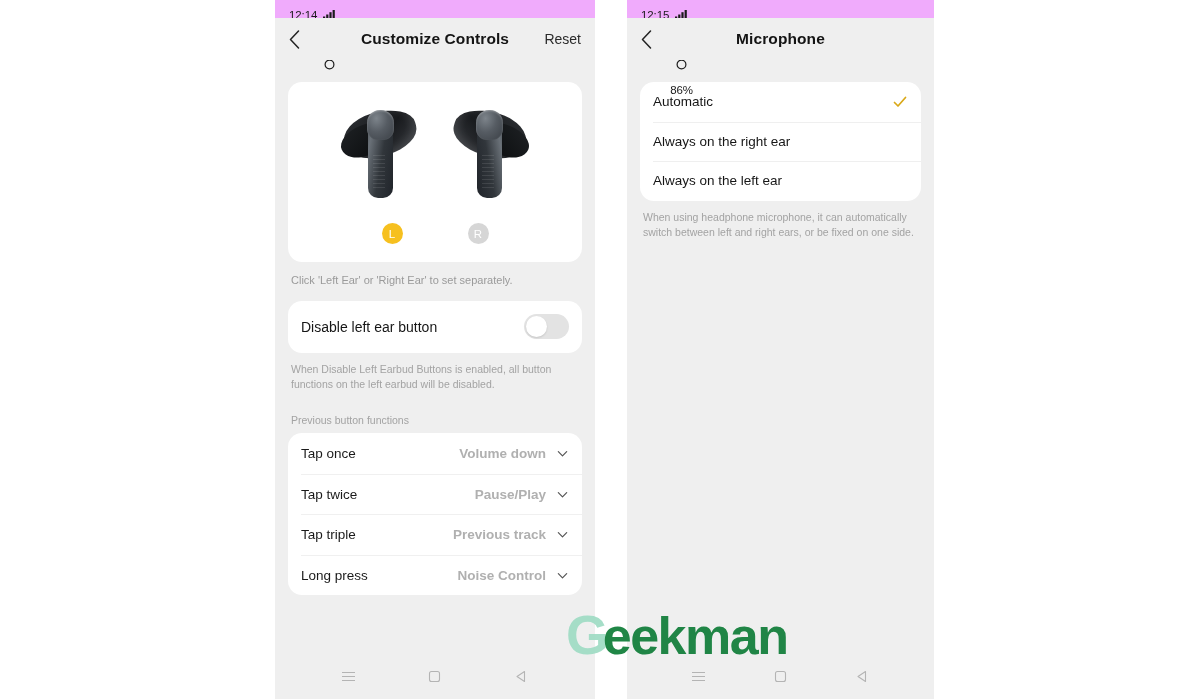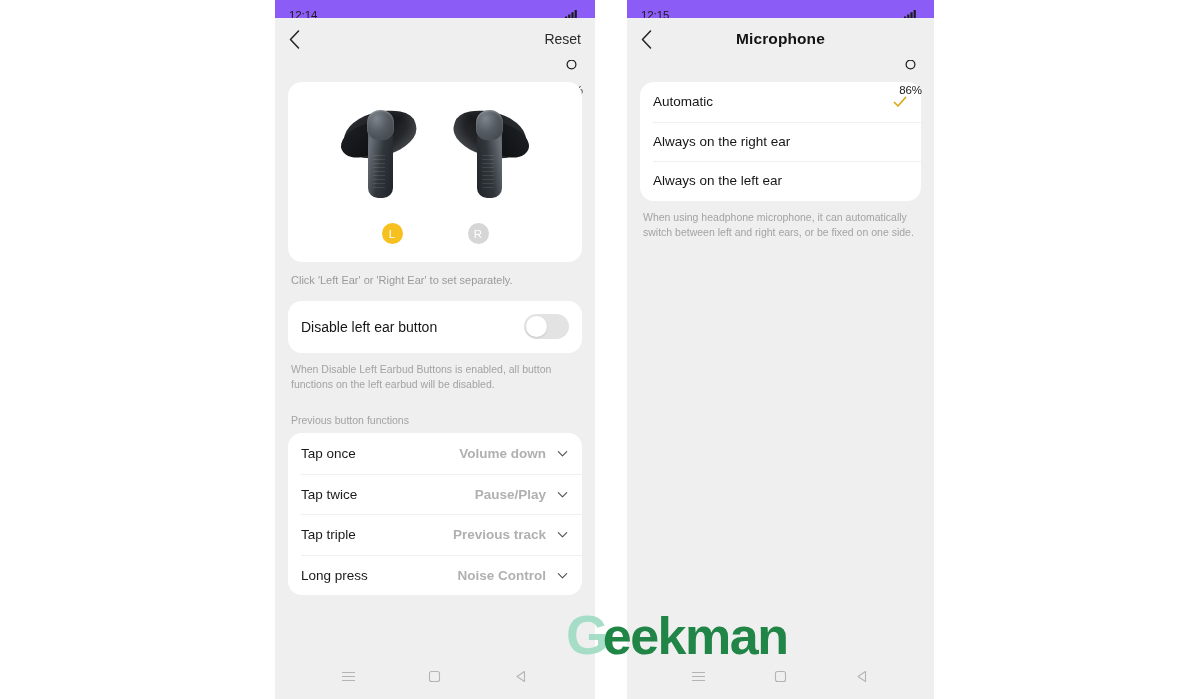--- a/index.html
+++ b/index.html
@@ -24,23 +24,22 @@
     overflow: hidden;
   }
   #phone-left  { left: 275px; width: 320px; }
   #phone-right { left: 627px; width: 307px; }
 
   
   .statusbar {
     height: 18px;
     display: flex;
     align-items: center;
-    justify-content: space-between;
     padding: 11px 12px 0 14px;
-    background: #8b5cf6;
+    background: #f0abfc;
     font-size: 11.5px;
     color: #1a1a1a;
     letter-spacing: -0.1px;
   }
   .sb-time { font-size: 11.5px; color: #1b1b1b; font-weight: 400; }
   .sb-icons { display: flex; align-items: center; gap: 14px; flex-direction: column; }
   .sb-icons svg { display: block; }
   .sb-batt { font-size: 11.5px; margin-left: 1px; }
 
   
@@ -329,20 +328,21 @@
         <span class="sb-batt">86%</span>
       </span>
     </div>
 
     <div class="navbar">
       <span class="nav-back">
         <svg width="11" height="19" viewBox="0 0 11 19">
           <path d="M9.5 1 L1.5 9.5 L9.5 18" stroke="#222" stroke-width="1.5" fill="none" stroke-linecap="round" stroke-linejoin="round"></path>
         </svg>
       </span>
+      <span class="nav-title">Customize Controls</span>
       <span class="nav-action">Reset</span>
     </div>
 
     <div class="content">
 
       <div class="card buds-card">
         <div class="buds-wrap">
           <div class="bud left">
             <div class="wing"></div>
               <div class="wing2"></div>

